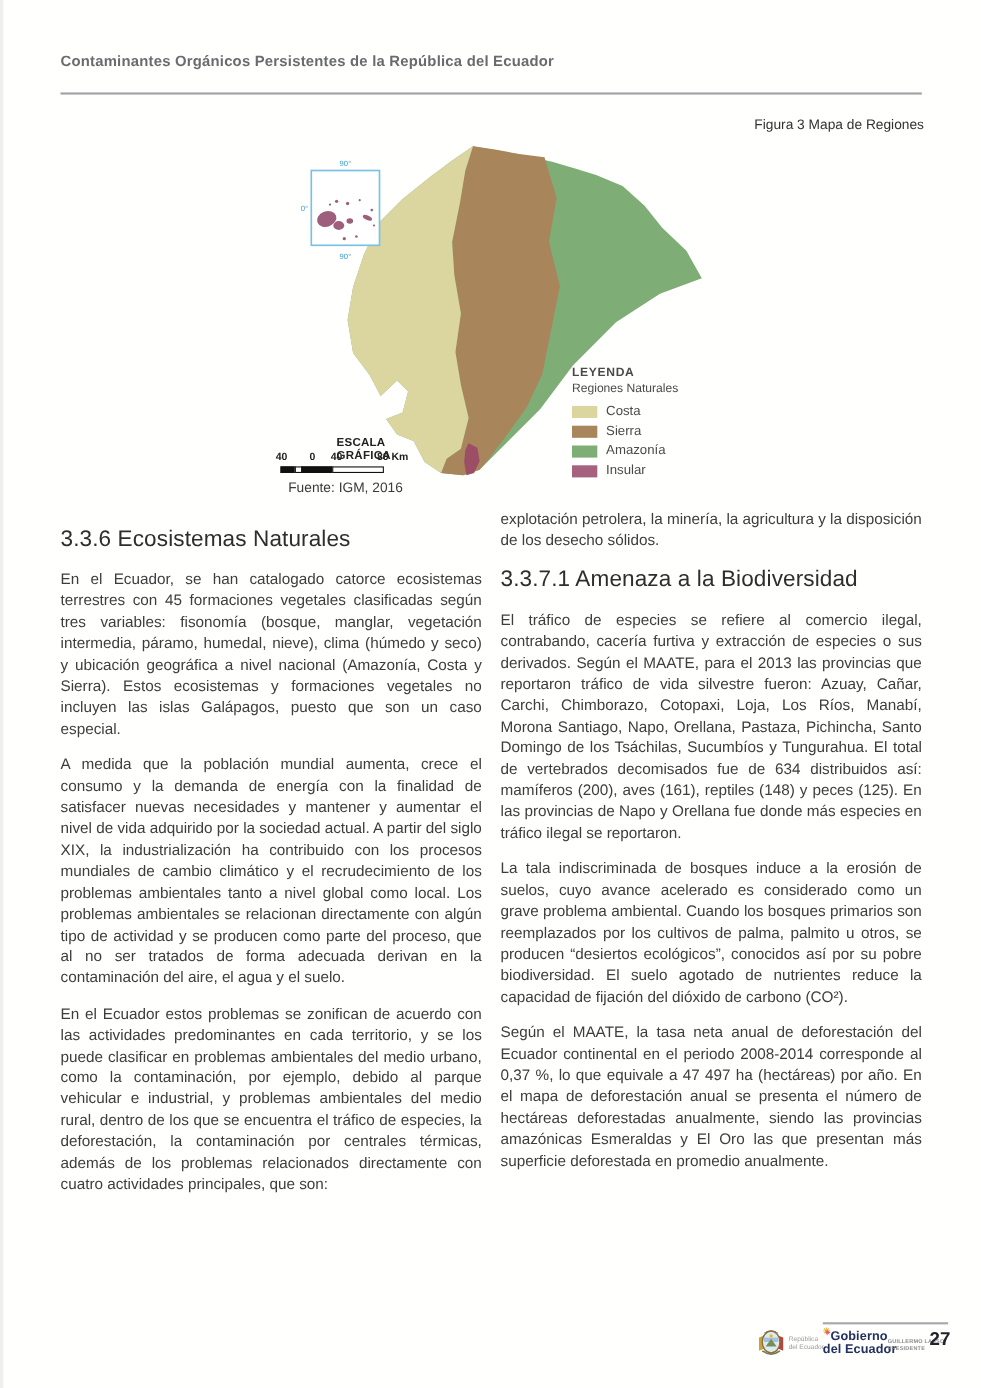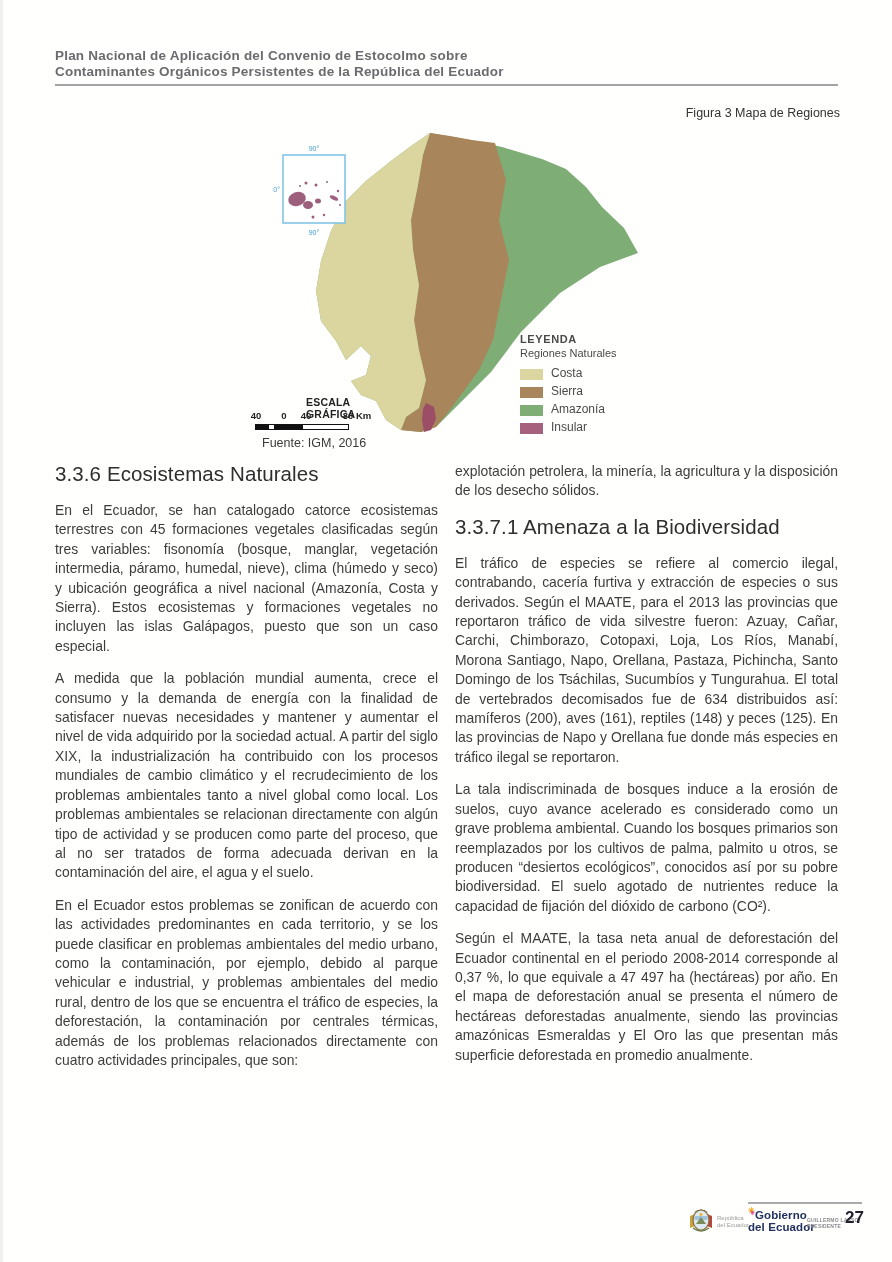--- a/index.html
+++ b/index.html
@@ -38,21 +38,21 @@
   .sb2 { width:7px;  background:#fff; }
   .sb3 { width:29px; background:#111; }
   .sb4 { width:47px; background:#fff; }
   .map-source { position:absolute; left:262px; top:436px; width:400px; text-align:left; font-size:12.5px; color:#3a3a3a; }
 
   
   .col { position:absolute; top:462px; width:383px; }
   .col-left  { left:55px; }
   .col-right { left:455px; }
   .col h2 { font-size:20.5px; font-weight:400; color:#2e2e2e; margin:14px 0 15px 0; letter-spacing:.1px; }
-  .col h2.first { margin-top:0; }
+  .col h2.first { margin-top:16px; }
   .col p { font-size:13.9px; line-height:19.4px; text-align:justify; color:#3d3d3d;
     margin-bottom:13px; hyphens:auto; -webkit-hyphens:auto; }
 
   
   .footer-rule { position:absolute; left:748px; top:1202px; width:114px; height:2px; background:#a9a9ae; }
   .seal { position:absolute; left:686px; top:1206px; }
   .seal-caption { position:absolute; left:717px; top:1215px; font-size:6px; line-height:7px; color:#9c9c9c; }
   .gob { position:absolute; left:748px; top:1209px; font-weight:800; color:#223160;
     font-size:11.5px; line-height:12px; letter-spacing:.1px; }
   .gob .mark { position:relative; display:inline-block; width:7px; height:8px; vertical-align:top; }
@@ -63,21 +63,20 @@
     font-weight:700; color:#8a8a8f; letter-spacing:.2px; }
   .page-num { position:absolute; left:845px; top:1208px; font-size:17px; font-weight:800; color:#23202c; }
 </style>
 </head>
 <body>
 
 <div class="page">
   <div class="edge-strip"></div>
 
   <div class="header">
-    <div>Plan Nacional de Aplicación del Convenio de Estocolmo sobre</div>
     <div>Contaminantes Orgánicos Persistentes de la República del Ecuador</div>
   </div>
   <div class="header-rule"></div>
 
   <div class="fig-caption">Figura 3 Mapa de Regiones</div>
 
   <div class="map-wrap">
     <svg width="400" height="320" viewBox="0 0 400 320">
 
       <path fill="#7ead75" d="M180,8 L220,15 L252,22 L272,28 L292,34 L316,44 L336,62 L352,82 L374,103 L388,128

